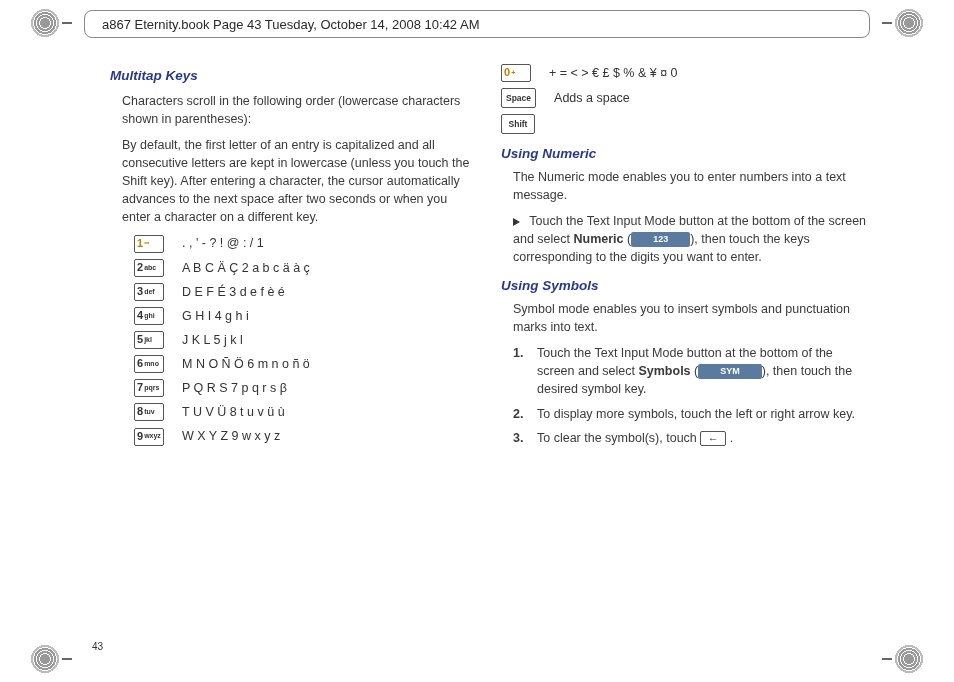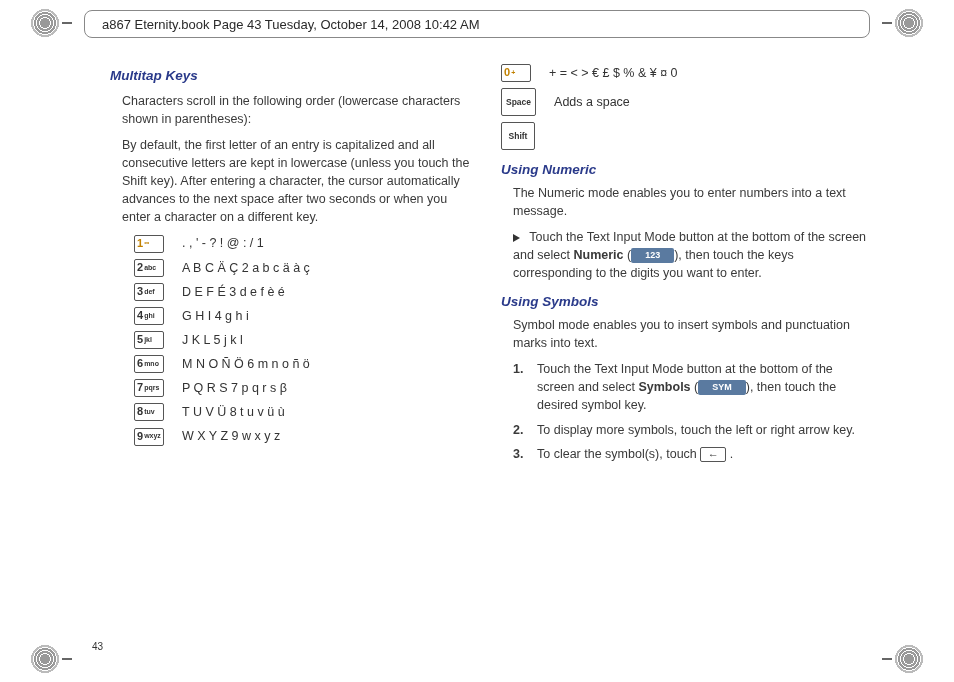--- a/index.html
+++ b/index.html
@@ -69,25 +69,25 @@
     display:inline-flex; align-items:center; justify-content:center;
     border:1px solid #555; border-radius:2px;
     height:18px; min-width:28px; padding:0 3px;
     font-size:9px; color:#333; background:#fff;
     font-weight:bold;
   }
   .keycap.num { width:30px; justify-content:flex-start; padding-left:2px;}
   .keycap .big { font-size:11px; font-weight:bold; margin-right:1px;}
   .keycap .sub { font-size:7px; font-weight:bold;}
   .keycap.hl .big, .keycap.hl .sub { color:#c08000; }
-  .word-key { height:28px; min-width:34px; padding:0 4px; font-size:8.5px;}
+  .word-key { height:20px; min-width:34px; padding:0 4px; font-size:8.5px;}
   .btn-123 {
     display:inline-flex;align-items:center;justify-content:center;
     background:#5a7aa0;color:#fff;border-radius:2px;
-    font-size:9px;height:15px;padding:0 14px;font-weight:bold;
+    font-size:9px;height:15px;padding:0 22px;font-weight:bold;
     vertical-align:middle;
   }
   .btn-back {
     display:inline-flex;align-items:center;justify-content:center;
     border:1px solid #555;border-radius:2px;height:15px;width:26px;
     vertical-align:middle;font-size:11px;font-weight:bold;color:#333;
   }
   .arrow-bullet { display:inline-block;width:0;height:0;border-top:4px solid transparent;border-bottom:4px solid transparent;border-left:7px solid #333;margin-right:6px;vertical-align:middle;}
   .num-list { margin-left:12px; }
   .num-list .item{display:flex;gap:10px;margin:6px 0;}

